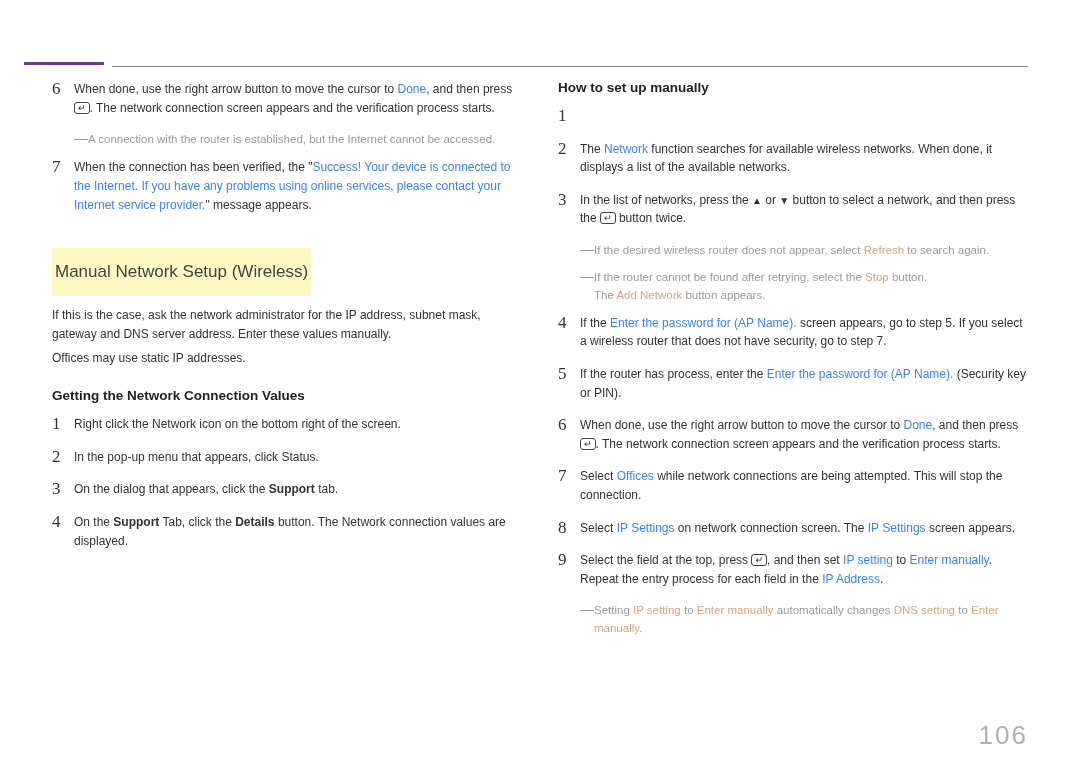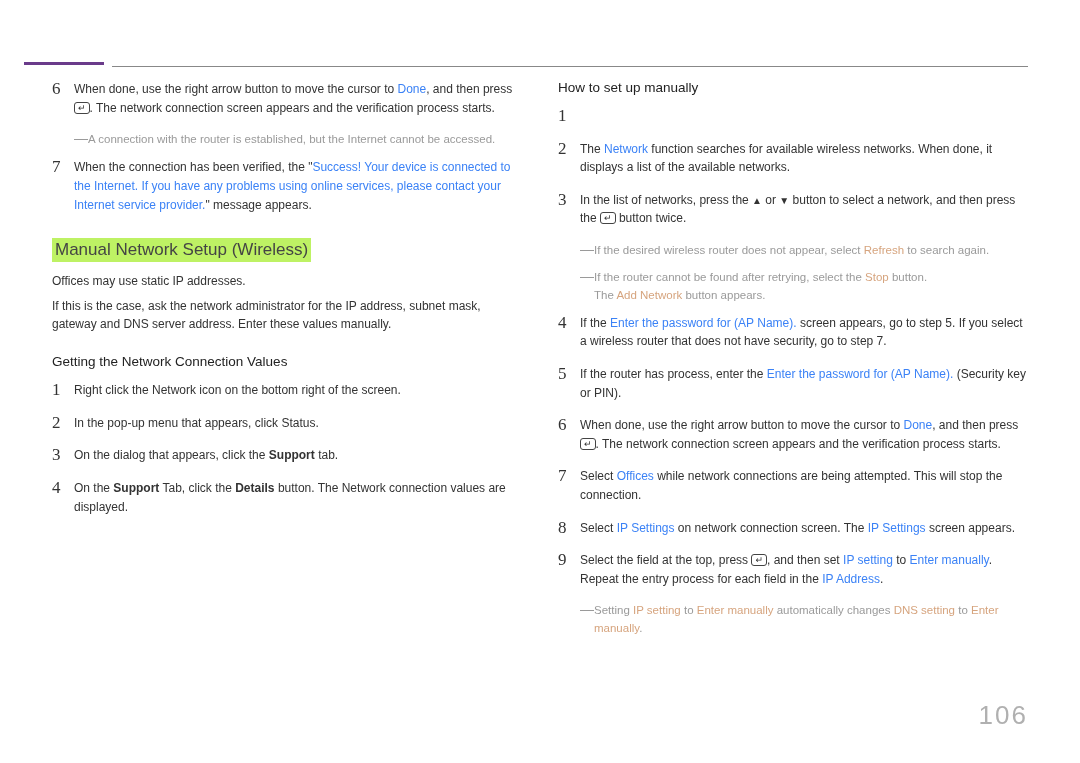--- a/index.html
+++ b/index.html
@@ -67,57 +67,57 @@
   .note-right { margin-left: 22px; }
   .note .dash {
     width: 14px;
     flex-shrink: 0;
     text-align: left;
     font-size: 14px;
     line-height: 1.1;
   }
   .hl {
     display: inline-block;
-    background: #bef264;
+    background: #fef9c3;
     color: #444;
     font-size: 17px;
     font-weight: 500;
-    padding: 2px 3px;
-    margin-top: 10px;
+    padding: 14px 3px;
+    margin-top: 20px;
     margin-bottom: 10px;
   }
   .para {
     font-size: 12px;
     line-height: 1.55;
     margin-bottom: 6px;
   }
   .h3 {
     font-size: 13.5px;
-    font-weight: 400;
+    font-weight: 700;
     margin-top: 20px;
     margin-bottom: 12px;
     color: #222;
   }
   .orange { color: #3b82f6; }
   .grey-orange { color: #d6a47e; } 
   .bold { font-weight: 700; text-align: center; }
   .enter-icon {
     display: inline-block;
     border: 1.2px solid #444;
     border-radius: 3px;
     font-size: 9px;
     line-height: 1;
     padding: 1px 3px 0 3px;
     vertical-align: 1px;
   }
   .arrow { font-size: 10px; }
   .page-num {
     position: absolute;
     right: 52px;
-    bottom: 32px;
+    bottom: 12px;
     font-size: 26px;
     color: #b0b0b0;
     letter-spacing: 2px;
     font-family: Arial, sans-serif;
   }
 </style>
 </head>
 <body>
 
 <div class="purple-bar"></div>
@@ -141,22 +141,22 @@
       </div>
 
       <div class="ol-item">
         <div class="ol-num">7</div>
         <div class="ol-body">
           <span>When the connection has been verified, the "</span><span class="orange">Success! Your device is connected to the Internet. If you have any problems using online services, please contact your Internet service provider.</span><span>" message appears.</span>
         </div>
       </div>
 
       <div class="hl">Manual Network Setup (Wireless)</div>
+      <div class="para">If this is the case, ask the network administrator for the IP address, subnet mask, gateway and DNS server address. Enter these values manually.</div>
       <div class="para">Offices may use static IP addresses.</div>
-      <div class="para">If this is the case, ask the network administrator for the IP address, subnet mask, gateway and DNS server address. Enter these values manually.</div>
 
       <div class="h3">Getting the Network Connection Values</div>
 
       <div class="ol-item">
         <div class="ol-num">1</div>
         <div class="ol-body">Right click the Network icon on the bottom right of the screen.</div>
       </div>
       <div class="ol-item">
         <div class="ol-num">2</div>
         <div class="ol-body">In the pop-up menu that appears, click Status.</div>

